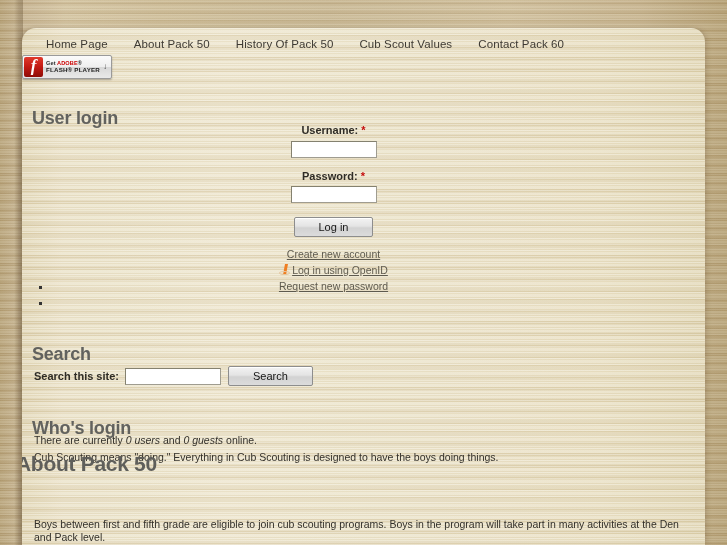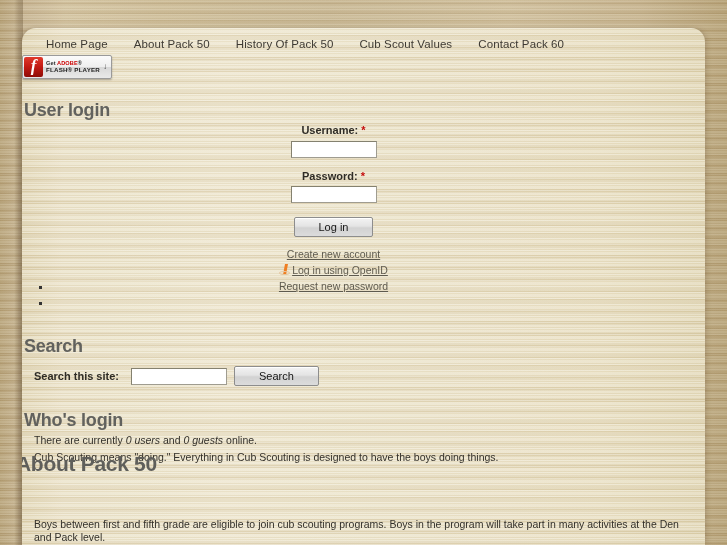--- a/index.html
+++ b/index.html
@@ -129,21 +129,21 @@
     letter-spacing: 0.2px; margin-top: 1px; white-space: nowrap;
   }
   #flash-dl {
     width: 10px; flex: none; text-align: center;
     font-size: 8px; color: #444; line-height: 1;
     padding-right: 2px;
   }
 
   
   h2.block-title {
-    margin: 8px;
+    margin: 16px;
     font-size: 18px;
     font-weight: bold;
     color: #62625e;
     letter-spacing: -0.2px;
   }
   h1.page-title {
     margin: 0;
     font-size: 21px;
     font-weight: bold;
     color: #5f5f5b;
@@ -246,21 +246,21 @@
   #search-form {
     position: absolute;
     left: 12px; top: 338px;
     display: flex;
     align-items: center;
   }
   #search-label {
     font-size: 11px;
     font-weight: bold;
     color: #2f2c26;
-    margin-right: 12px;
+    margin-right: 6px;
     white-space: nowrap;
   }
   #search-input { width: 90px; }
   #search-button { margin-left: 7px; }
 
   
   #whos-online-body {
     position: absolute;
     left: 12px; top: 404px;
     width: 640px;

